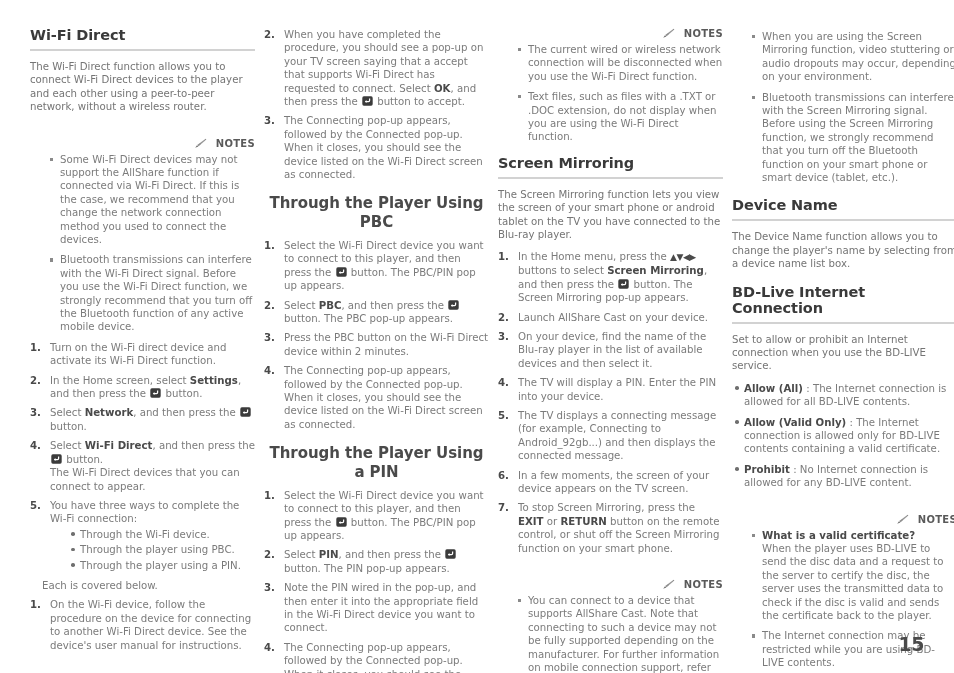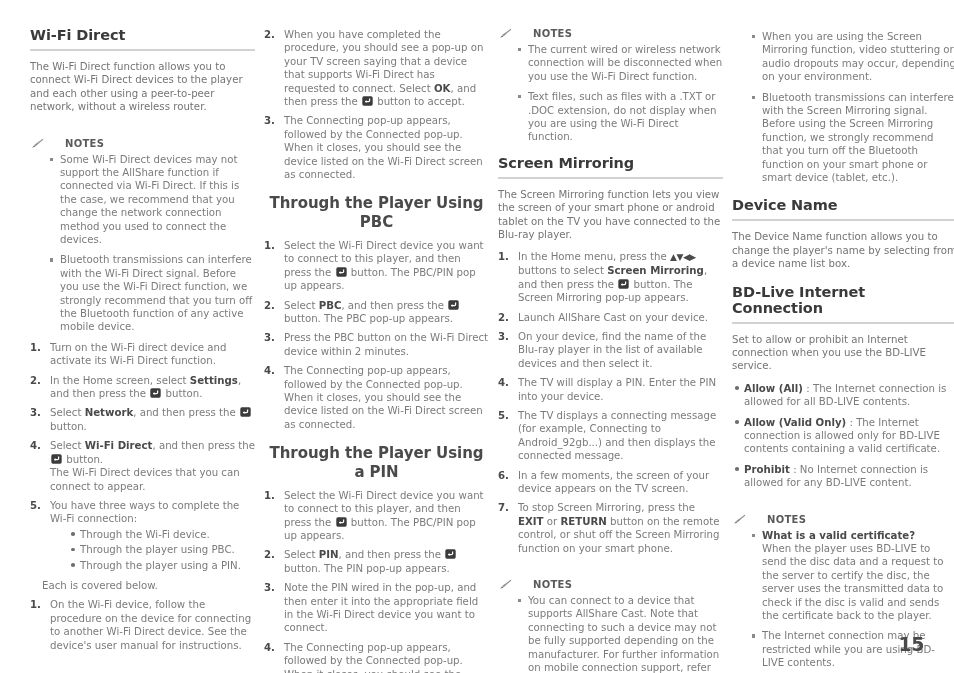--- a/index.html
+++ b/index.html
@@ -67,22 +67,23 @@
     font-size: 10.2px;
     line-height: 13.4px;
     margin: 0 0 9px 0;
     color: #747474;
   }
 
   
   .notes-head {
     display: flex;
     align-items: center;
-    gap: 21px;
+    gap: 9px;
     margin: 24px 0 4px 1px;
+    justify-content: flex-end;
   }
   .notes-label {
     font-size: 10px;
     font-weight: bold;
     color: #5a5a5a;
     letter-spacing: 0.3px;
   }
   .pencil-icon {
     display: inline-block;
     width: 13px;
@@ -254,21 +255,21 @@
       <ol class="steps">
         <li>On the Wi-Fi device, follow the procedure on the device for connecting to another Wi-Fi Direct device. See the device's user manual for instructions.</li>
       </ol>
 
     </div>
     <div class="col-gap"></div>
 
     <div class="col">
 
       <ol class="steps start2">
-        <li><span>When you have completed the procedure, you should see a pop-up on your TV screen saying that a device that supports Wi-Fi Direct has requested to connect. Select </span><b>OK</b><span>, and then press the </span><span class="enter-icon"><svg viewBox="0 0 11 10" width="11" height="10">
+        <li><span>When you have completed the procedure, you should see a pop-up on your TV screen saying that a accept that supports Wi-Fi Direct has requested to connect. Select </span><b>OK</b><span>, and then press the </span><span class="enter-icon"><svg viewBox="0 0 11 10" width="11" height="10">
                 <rect x="0.3" y="0.3" width="10.4" height="9.4" rx="1.6" fill="#3b3b3b"></rect>
                 <path d="M7.6 2.4 v2.0 a1.1 1.1 0 0 1 -1.1 1.1 h-3.0" stroke="#ffffff" stroke-width="1.25" fill="none"></path>
                 <path d="M4.5 3.9 L2.8 5.5 L4.5 7.1 Z" fill="#ffffff"></path>
               </svg></span><span> button to accept.</span></li>
         <li>The Connecting pop-up appears, followed by the Connected pop-up. When it closes, you should see the device listed on the Wi-Fi Direct screen as connected.</li>
       </ol>
 
       <h2 class="sub">Through the Player Using PBC</h2>
 
       <ol class="steps">

